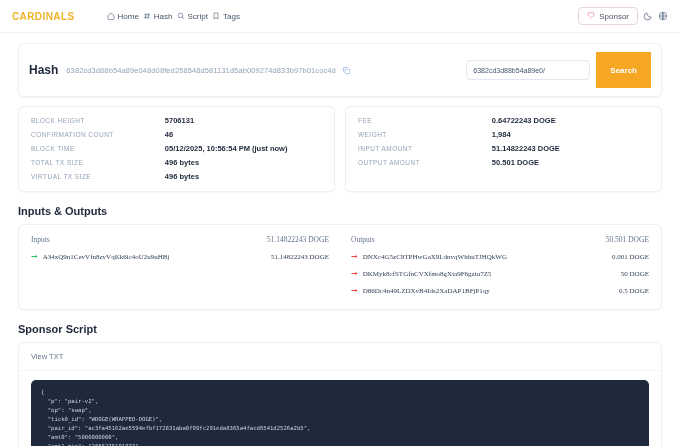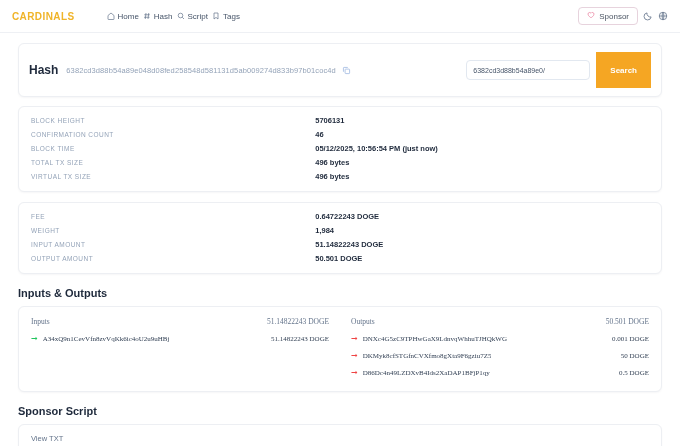--- a/index.html
+++ b/index.html
@@ -67,21 +67,21 @@
     background: #fff; outline: none;
   }
   .search-btn {
     height: 36px; padding: 0 14px;
     background: #f5a623; border: none; border-radius: 0;
     color: #fff; font-size: 8px; font-weight: bold; cursor: pointer;
     font-family: "Liberation Sans", sans-serif;
   }
 
   
-  .cards { display: flex; gap: 10px; margin-top: 9px; flex-direction: column; }
+  .cards { display: flex; gap: 10px; margin-top: 9px; }
   .card {
     flex: 1; background: #fff;
     border: 1px solid #edeff3; border-radius: 6px;
     padding: 9px 12px 10px 12px;
     box-shadow: 0 1px 2px rgba(16,24,40,.04);
   }
   .kv { display: flex; align-items: center; margin-bottom: 5px; }
   .kv:last-child { margin-bottom: 0; }
   .kv .k {
     width: 46%; font-size: 6.5px; letter-spacing: .45px;

